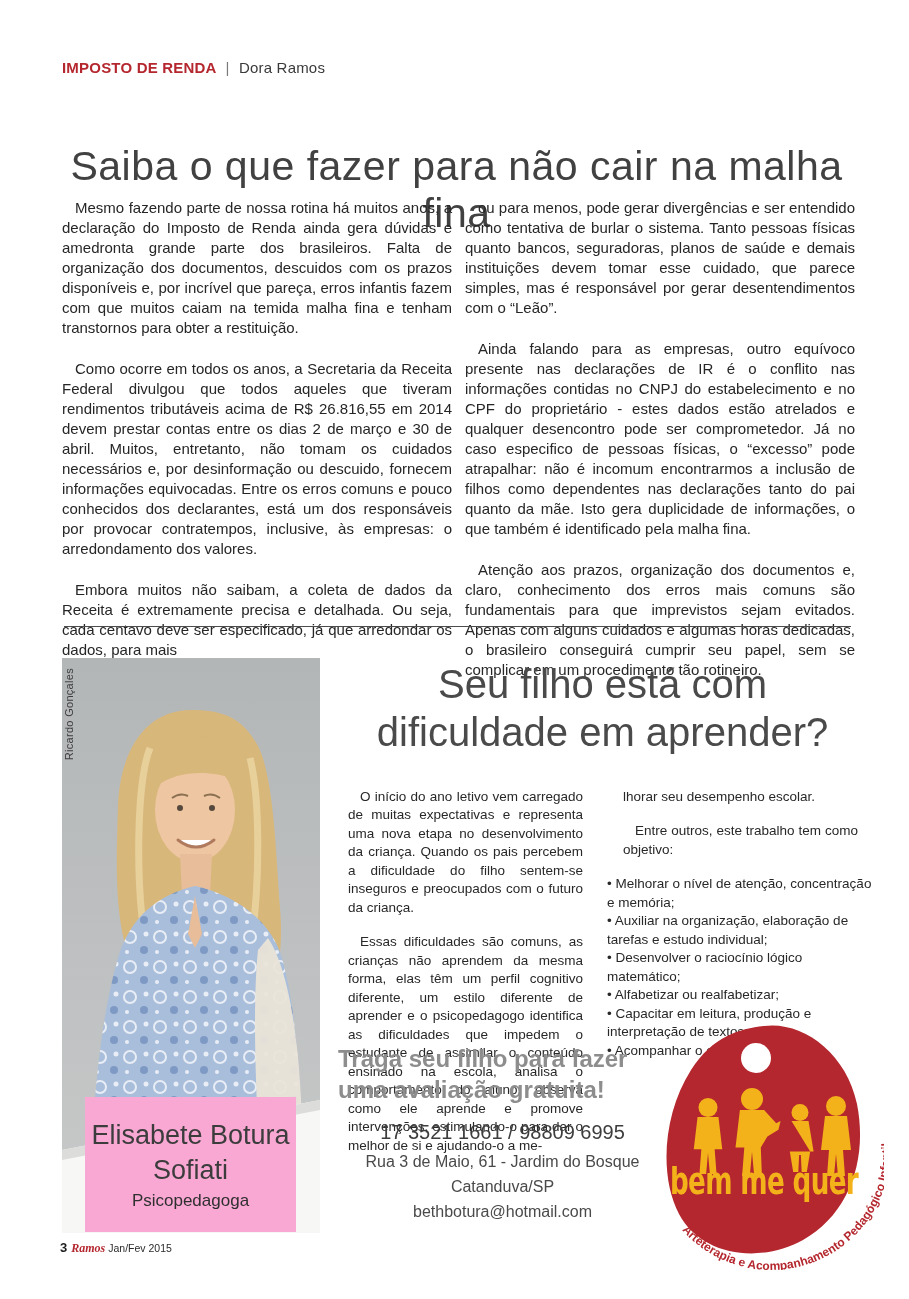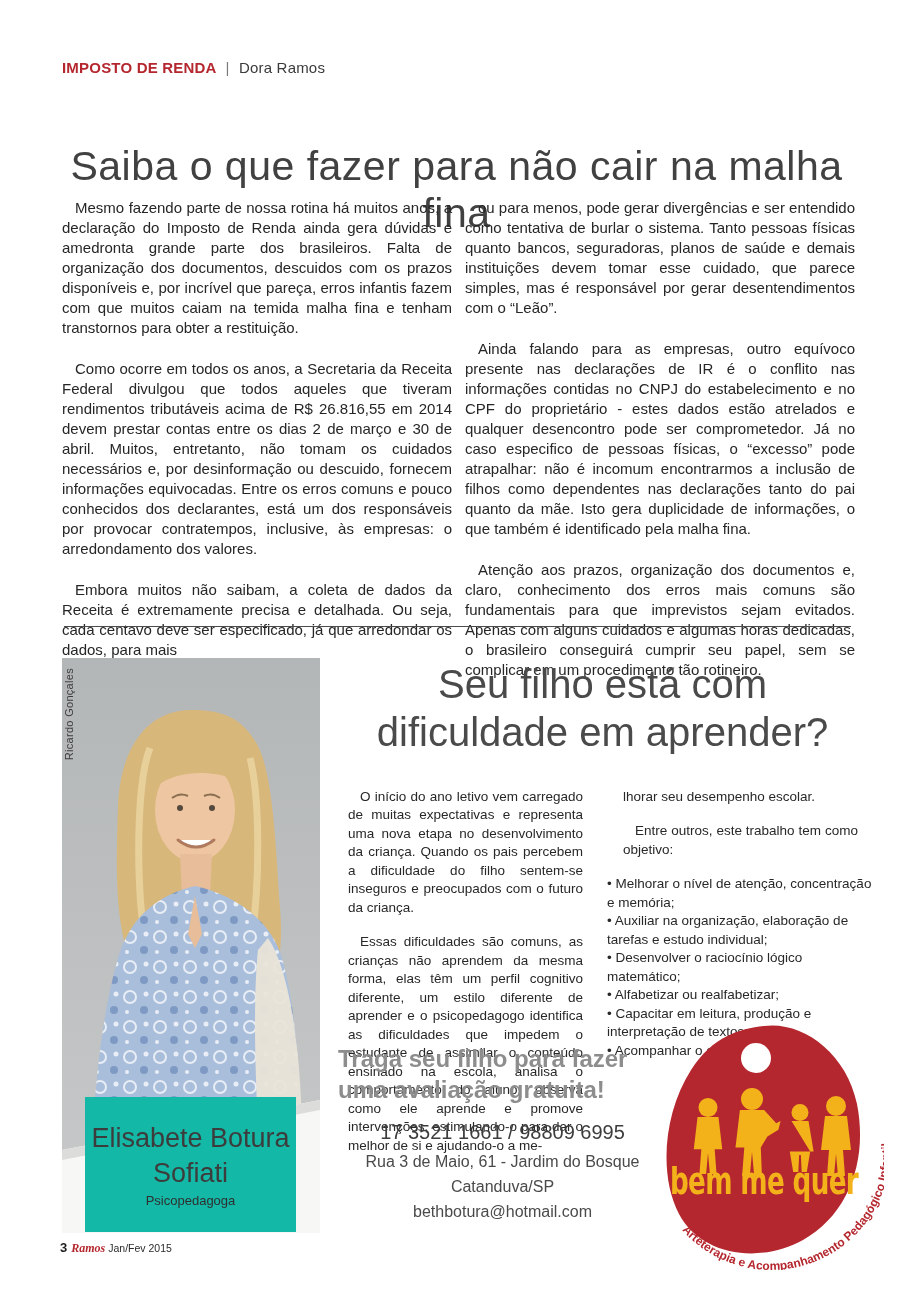--- a/index.html
+++ b/index.html
@@ -21,24 +21,24 @@
   .col p{margin:0 0 21px;text-indent:13px;}
   .col p:last-child{margin-bottom:0;}
 
   .divider{position:absolute;left:64px;top:626px;width:787px;height:1px;background:#4c4c4c;}
 
   .photo{position:absolute;left:62px;top:658px;width:258px;height:575px;}
   .photo svg{display:block;}
   .credit{position:absolute;left:63px;top:668px;writing-mode:vertical-rl;transform:rotate(180deg);
     font-size:11px;color:#3d3d3d;letter-spacing:.3px;}
 
-  .namebox{position:absolute;left:85px;top:1097px;width:211px;height:135px;background:#14b8a6;
+  .namebox{position:absolute;left:85px;top:1097px;width:211px;height:135px;background:#f9a8d4;
     display:flex;flex-direction:column;justify-content:center;align-items:center;text-align:center;}
   .name{font-size:27px;font-weight:200;color:#3c3c3c;line-height:1.28;}
-  .role{font-size:13px;color:#2f2f2f;margin-top:3px;}
+  .role{font-size:17px;color:#2f2f2f;margin-top:3px;}
 
   .ad-headline{position:absolute;left:330px;top:660px;width:545px;text-align:center;
     font-size:40px;font-weight:200;color:#4a4a4a;line-height:1.2;}
 
   .ad-cols{position:absolute;left:332px;top:772px;width:542px;display:flex;gap:8px;}
   .ad-col{width:267px;font-size:13.5px;line-height:1.37;color:#282828;text-align:justify;}
   .ad-col p{margin:16px;}
   .ad-col p.ind{text-indent:12px;}
   ul.objectives{margin:0;padding:0;list-style:none;}
   ul.objectives li{text-align:left;}

